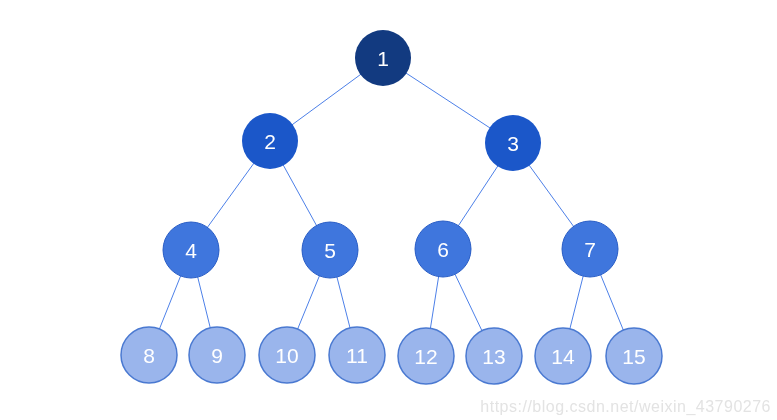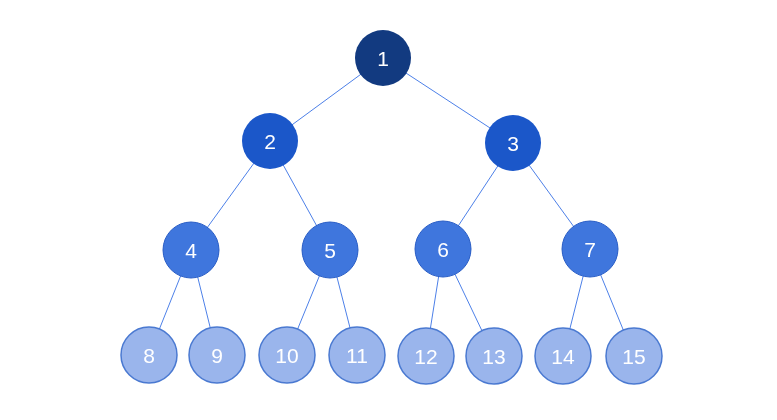--- a/index.html
+++ b/index.html
@@ -111,13 +111,14 @@
       </g>
       <g>
         <circle cx="563" cy="356" r="28" fill="#9ab5ec" stroke="#4a79d1" stroke-width="1.5"></circle>
         <text x="563" y="363.5" class="node-label" fill="#ffffff">14</text>
       </g>
       <g>
         <circle cx="634" cy="356" r="28" fill="#9ab5ec" stroke="#4a79d1" stroke-width="1.5"></circle>
         <text x="634" y="363.5" class="node-label" fill="#ffffff">15</text>
       </g>
     </svg>
+  <div class="watermark" style="color: rgb(227, 227, 227);">https://blog.csdn.net/weixin_43790276</div>
 </div>
 
 </body></html>

